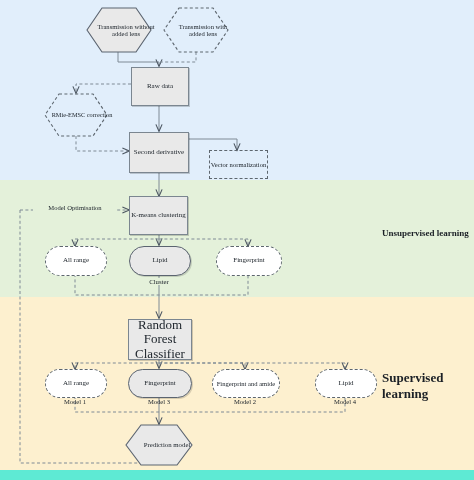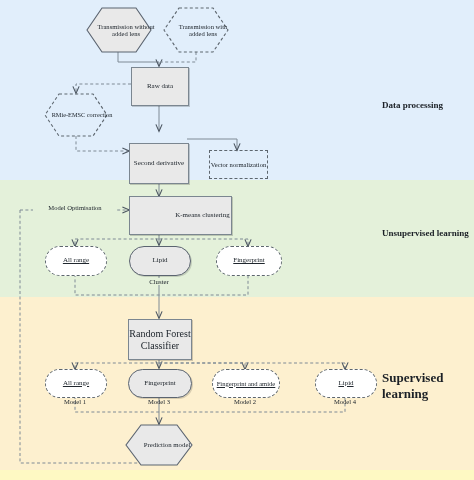--- a/index.html
+++ b/index.html
@@ -1,34 +1,34 @@
 <!DOCTYPE html>
 <html><head>
 <meta charset="utf-8">
 <style>
   html,body{margin:0;padding:0;background:#ffffff;}
   #root{
     position:relative;width:474px;height:480px;overflow:hidden;
-    background:#fef9c3;
+    background:#5eead4;
     font-family:"Liberation Serif", serif;
   }
   .band{position:absolute;left:0;width:474px;}
   #band-data{top:0;height:180px;background:#e1eefb;}
   #band-unsup{top:180px;height:117px;background:#e4f1da;}
   #band-sup{top:297px;height:173px;background:#fdf0cf;}
 
   svg#wires{position:absolute;left:0;top:0;width:474px;height:480px;pointer-events:none;}
 
   .node{position:absolute;display:flex;align-items:center;justify-content:center;
         text-align:center;line-height:1.12;color:#20272e;}
   .rect{border:1px solid #7b8690;background:#e9e9e9;box-shadow:1px 1px 0 rgba(0,0,0,.18);}
   .rect-dash{border:1px dashed #5d666e;background:transparent;}
   .stadium{border:1px solid #5b6470;background:#e9e9e9;border-radius:999px;
            box-shadow:1px 1px 0 rgba(0,0,0,.15);}
-  .stadium-dash{border:1px dashed #5d666e;background:#fff;border-radius:999px;text-decoration:underline;}
+  .stadium-dash{border:1px dashed #5d666e;background:#fff;border-radius:999px;}
   .hex{position:absolute;}
   .hex-in{width:100%;height:100%;display:flex;align-items:center;justify-content:center;
           text-align:center;line-height:1.12;color:#20272e;}
 
   .band-label{position:absolute;font-family:"Liberation Serif", serif;font-weight:bold;
               color:#1b2026;text-align:left;line-height:1.2;}
   .edge-label{position:absolute;color:#20272e;text-align:center;white-space:nowrap;}
   .model-label{position:absolute;color:#20272e;text-align:center;width:70px;}
 </style>
 </head>
@@ -110,51 +110,50 @@
     <span>Raw data</span>
   </div>
 
   <div class="hex" style="left:44px;top:93px;width:64px;height:44px;">
     <svg viewBox="0 0 64 44" style="position:absolute;left:0;top:0;width:64px;height:44px;">
       <polygon points="15,1 49,1 63,22 49,43 15,43 1,22" fill="none" stroke="#5d666e" stroke-width="1.1" stroke-dasharray="3,2.4"></polygon>
     </svg>
     <div class="hex-in" style="position:relative;font-size:6.3px;padding:0 6px;">RMie-EMSC correction</div>
   </div>
 
-  <div class="node rect" style="left:129px;top:132px;width:58px;height:39px;font-size:7px;margin-top:11px;">
+  <div class="node rect" style="left:129px;top:132px;width:58px;height:39px;font-size:7px;">
     <span>Second derivative</span>
   </div>
 
   <div class="node rect-dash" style="left:209px;top:150px;width:57px;height:27px;font-size:6.6px;">
     <span>Vector normalization</span>
   </div>
 
-  <div class="band-label" style="left:382px;top:100px;width:92px;font-size:9px;">Data processing</div>
 
-  <div class="node rect" style="left:129px;top:196px;width:57px;height:37px;font-size:7px;padding-left:44px;">
+  <div class="node rect" style="left:129px;top:196px;width:57px;height:37px;font-size:7px;">
     <span>K-means clustering</span>
   </div>
 
   <div class="edge-label" style="left:33px;top:204px;width:84px;font-size:6.6px;background:#e4f1da;">Model Optimisation</div>
 
   <div class="node stadium-dash" style="left:45px;top:246px;width:60px;height:28px;font-size:7px;">
     <span>All range</span>
   </div>
   <div class="node stadium" style="left:129px;top:246px;width:60px;height:28px;font-size:7px;">
     <span>Lipid</span>
   </div>
   <div class="node stadium-dash" style="left:216px;top:246px;width:64px;height:28px;font-size:7px;">
     <span>Fingerprint</span>
   </div>
 
   <div class="edge-label" style="left:134px;top:278px;width:50px;font-size:6.8px;background:#e4f1da;">Cluster</div>
 
   <div class="band-label" style="left:382px;top:228px;width:92px;font-size:9px;font-family:Liberation Serif, serif;">Unsupervised learning</div>
 
-  <div class="node rect" style="left:128px;top:319px;width:62px;height:39px;font-size:10px;">
+  <div class="node rect" style="left:128px;top:319px;width:62px;height:39px;font-size:13px;">
     <span>Random Forest Classifier</span>
   </div>
 
   <div class="node stadium-dash" style="left:45px;top:369px;width:60px;height:27px;font-size:7px;">
     <span>All range</span>
   </div>
   <div class="node stadium" style="left:128px;top:369px;width:62px;height:27px;font-size:7px;">
     <span>Fingerprint</span>
   </div>
   <div class="node stadium-dash" style="left:212px;top:369px;width:66px;height:27px;font-size:6.6px;">

